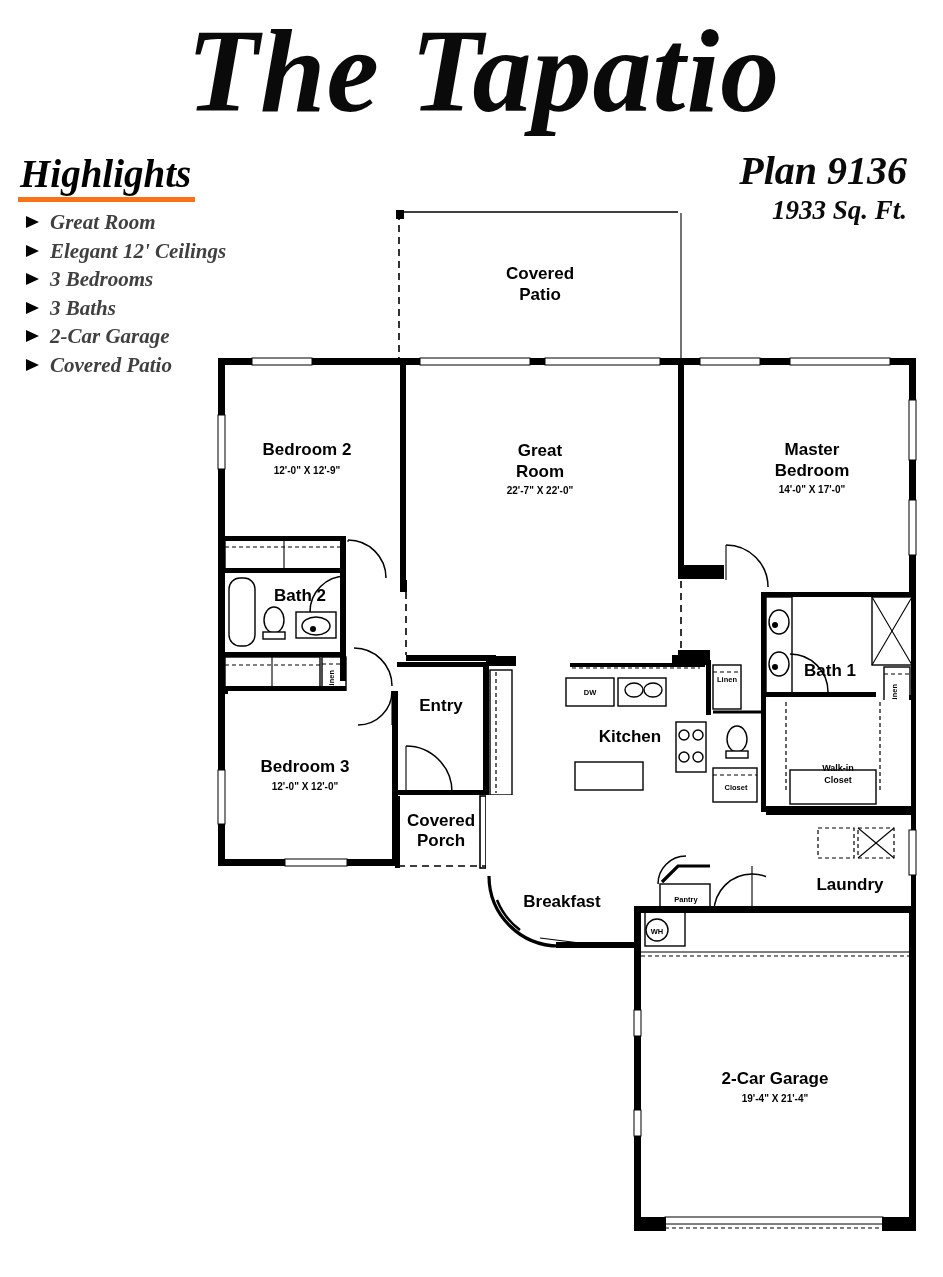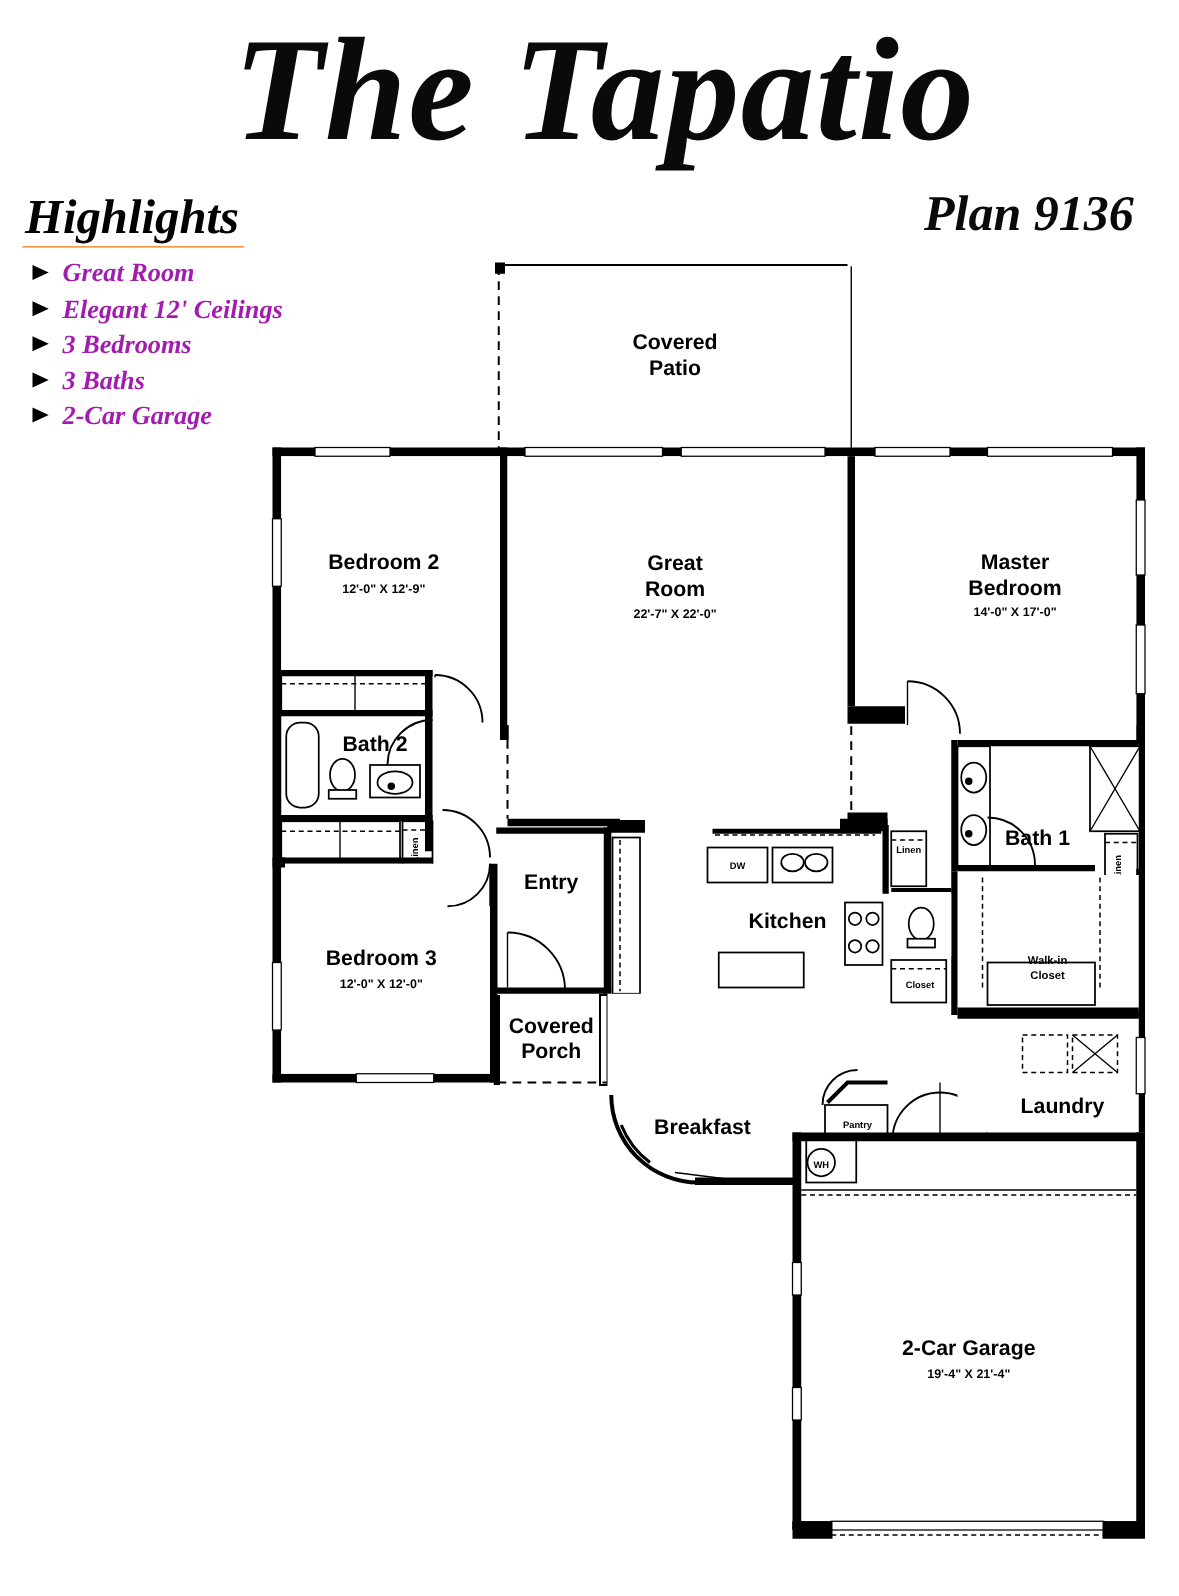--- a/index.html
+++ b/index.html
@@ -39,39 +39,39 @@
     left: 18px;
     top: 152px;
     width: 330px;
   }
   #highlights-heading {
     font-family: "Liberation Serif", serif;
     font-style: italic;
     font-weight: 700;
     font-size: 39px;
     line-height: 44px;
-    border-bottom: 1px solid #f97316;
+    border-bottom: 5px solid #f97316;
     display: inline-block;
     padding: 0 4px 1px 2px;
   }
   #highlights-list {
     list-style: none;
     margin: 6px 0 0 0;
     padding: 0;
   }
   #highlights-list li {
     font-family: "Liberation Serif", serif;
     font-style: italic;
     font-weight: 700;
     font-size: 21px;
     line-height: 28.5px;
     white-space: nowrap;
     position: relative;
     padding-left: 32px;
-    color: #a21caf;
+    color: #404040;
   }
   #highlights-list li .bullet-arrow {
     position: absolute;
     left: 8px;
     top: 50%;
     transform: translateY(-50%);
     width: 0;
     height: 0;
     border-left: 13px solid #000;
     border-top: 6.5px solid transparent;
@@ -167,25 +167,30 @@
       <span>3 Bedrooms</span>
     </li>
     <li>
       <span class="bullet-arrow"></span>
       <span>3 Baths</span>
     </li>
     <li>
       <span class="bullet-arrow"></span>
       <span>2-Car Garage</span>
     </li>
+    <li>
+      <span class="bullet-arrow"></span>
+      <span>Covered Patio</span>
+    </li>
   </ul>
 </div>
 
 <div id="plan-number-block">
   <div id="plan-number">Plan 9136</div>
+  <div id="plan-sqft">1933 Sq. Ft.</div>
 </div>
 
 <svg id="floorplan-svg" viewBox="0 0 943 1277">
 
   <g>
     <rect x="398" y="212" width="285" height="148" class="floor-white"></rect>
     <line x1="398" y1="212" x2="678" y2="212" class="wall-thin"></line>
     <line x1="399" y1="213" x2="399" y2="360" class="wall-dash"></line>
     <line x1="681" y1="213" x2="681" y2="360" class="wall-hair"></line>
     <rect x="396" y="210" width="8" height="9" class="wall-thick"></rect>

